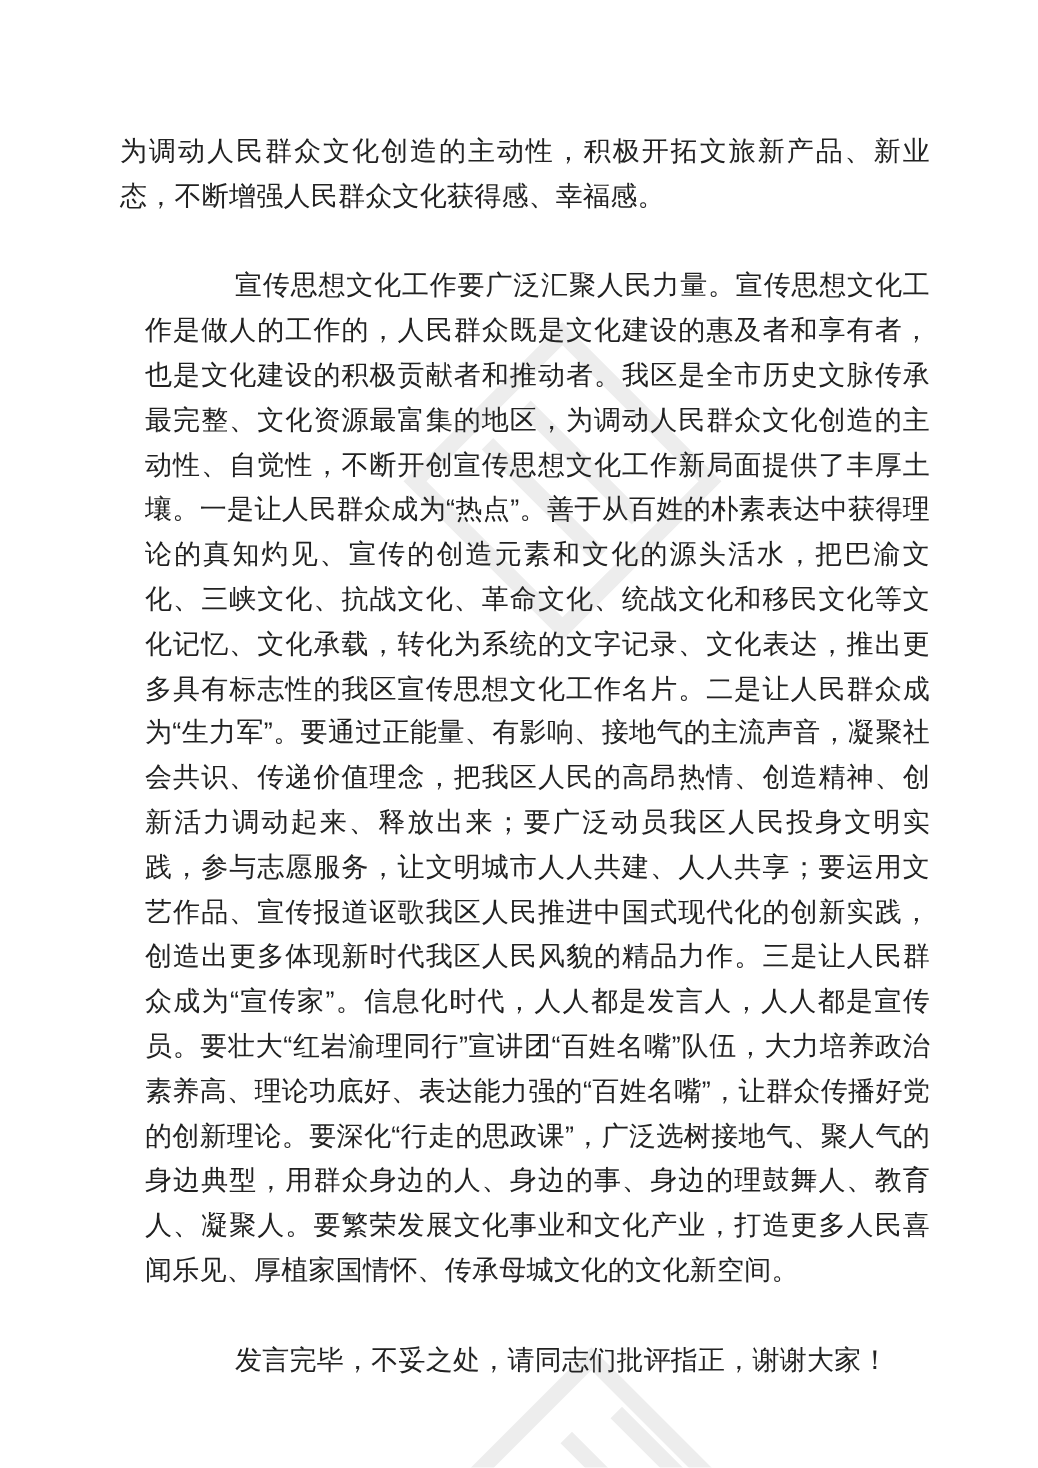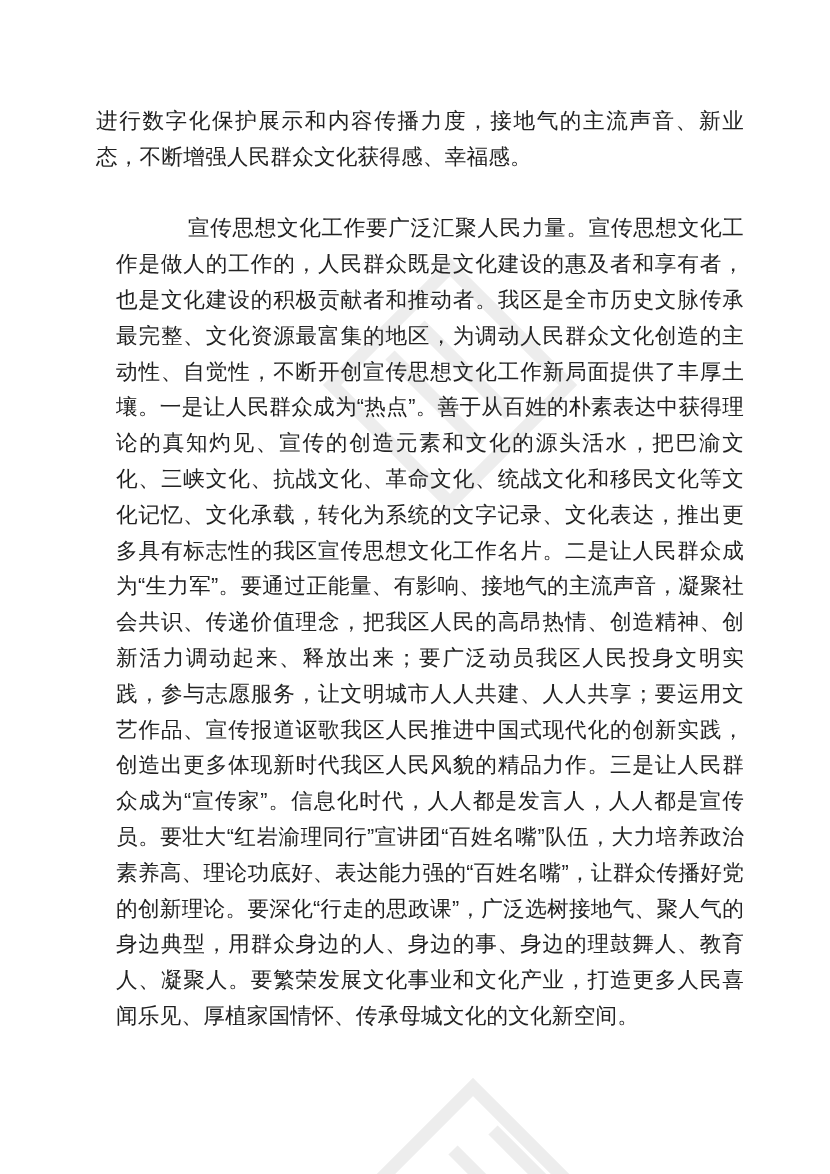--- a/index.html
+++ b/index.html
@@ -77,17 +77,18 @@
         <g stroke="#ededed" stroke-width="13" fill="none">
           <path d="M130 12 L248 130 L130 248 L12 130 Z"></path>
           <path d="M150 55 L225 130"></path>
           <path d="M110 75 L185 150"></path>
         </g>
       </svg>
     </div>
   </div>
 
   <div class="doc">
-    <p>进行数字化保护展示和内容传播力度，接地气的主流声音、新业态，不断增强人民群众文化获得感、幸福感。</p>
+    <p>为调动人民群众文化创造的主动性，积极开拓文旅新产品、新业态，不断增强人民群众文化获得感、幸福感。</p>
     <p class="indent">宣传思想文化工作要广泛汇聚人民力量。宣传思想文化工作是做人的工作的，人民群众既是文化建设的惠及者和享有者，也是文化建设的积极贡献者和推动者。我区是全市历史文脉传承最完整、文化资源最富集的地区，为调动人民群众文化创造的主动性、自觉性，不断开创宣传思想文化工作新局面提供了丰厚土壤。一是让人民群众成为“热点”。善于从百姓的朴素表达中获得理论的真知灼见、宣传的创造元素和文化的源头活水，把巴渝文化、三峡文化、抗战文化、革命文化、统战文化和移民文化等文化记忆、文化承载，转化为系统的文字记录、文化表达，推出更多具有标志性的我区宣传思想文化工作名片。二是让人民群众成为“生力军”。要通过正能量、有影响、接地气的主流声音，凝聚社会共识、传递价值理念，把我区人民的高昂热情、创造精神、创新活力调动起来、释放出来；要广泛动员我区人民投身文明实践，参与志愿服务，让文明城市人人共建、人人共享；要运用文艺作品、宣传报道讴歌我区人民推进中国式现代化的创新实践，创造出更多体现新时代我区人民风貌的精品力作。三是让人民群众成为“宣传家”。信息化时代，人人都是发言人，人人都是宣传员。要壮大“红岩渝理同行”宣讲团“百姓名嘴”队伍，大力培养政治素养高、理论功底好、表达能力强的“百姓名嘴”，让群众传播好党的创新理论。要深化“行走的思政课”，广泛选树接地气、聚人气的身边典型，用群众身边的人、身边的事、身边的理鼓舞人、教育人、凝聚人。要繁荣发展文化事业和文化产业，打造更多人民喜闻乐见、厚植家国情怀、传承母城文化的文化新空间。</p>
+    <p class="indent">发言完毕，不妥之处，请同志们批评指正，谢谢大家！</p>
   </div>
 
 </div>
 
 </body></html>

